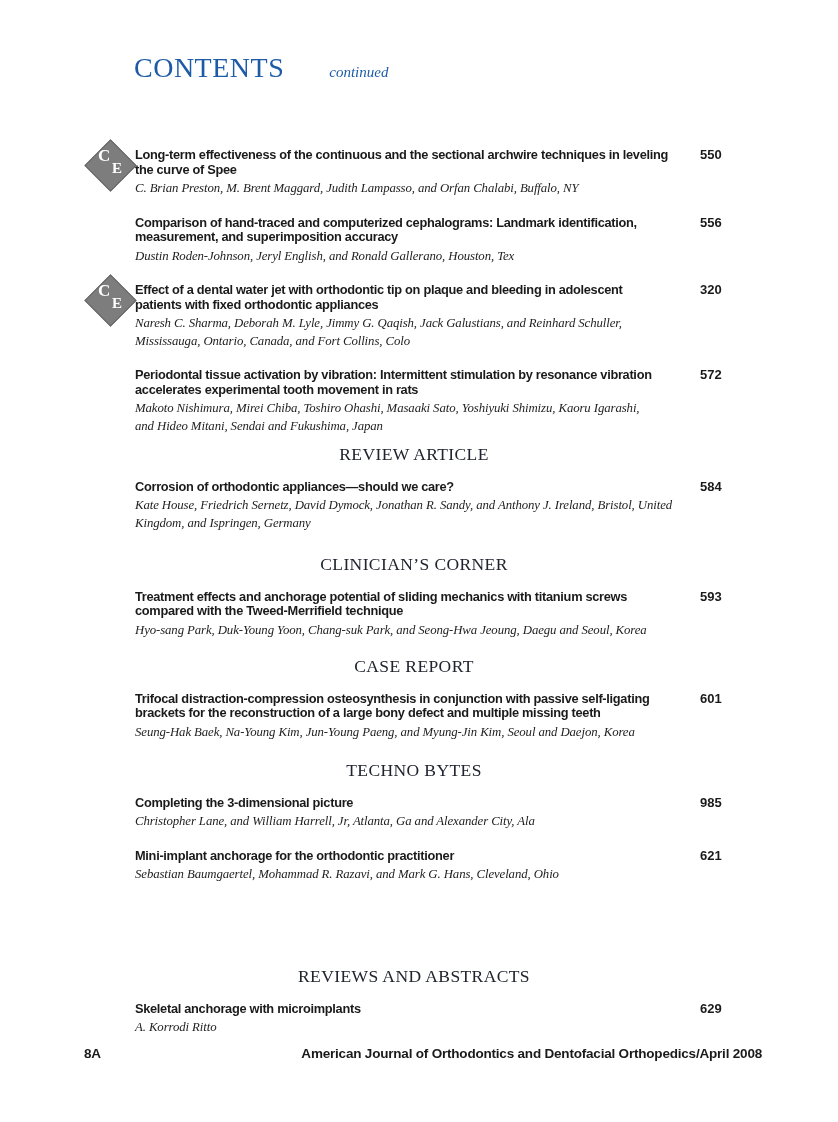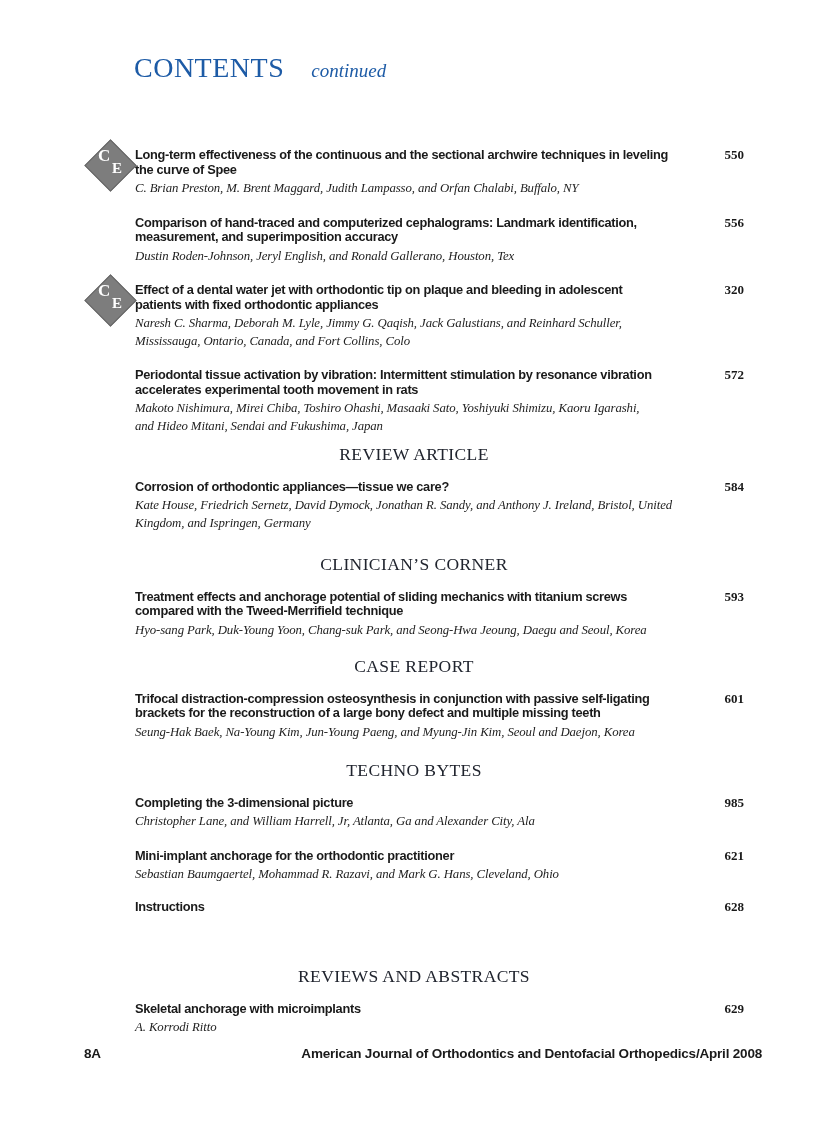--- a/index.html
+++ b/index.html
@@ -13,42 +13,42 @@
     position:relative;width:838px;height:1122px;background:#ffffff;overflow:hidden;
     font-family:"Liberation Sans",sans-serif;color:var(--ink);
   }
   
   .header{position:absolute;left:134px;top:54px;display:flex;align-items:baseline;}
   .contents-title{
     font-family:"Liberation Serif",serif;font-weight:400;font-size:28px;
     color:var(--blue);letter-spacing:0.5px;line-height:1;
   }
   .contents-continued{
-    font-family:"Liberation Serif",serif;font-style:italic;font-size:19px;
-    color:var(--blue);margin-left:27px;
+    font-family:"Liberation Serif",serif;font-style:italic;font-size:15px;
+    color:var(--blue);margin-left:45px;
   }
   
   .section{position:absolute;left:84px;width:660px;}
   .s0{top:141px}.s1{top:446px}.s2{top:556px}.s3{top:658px}
   .s4{top:762px}.s5{top:900px}.s6{top:968px}
   .section-heading{
     font-family:"Liberation Serif",serif;font-weight:400;font-size:17.5px;
     color:var(--head);letter-spacing:0.4px;line-height:1;margin:0;text-align:center;
   }
   .article{position:relative;margin-left:51px;padding-right:48px;}
   .section-heading + .article{margin-top:16px;}
   .article + .article{margin-top:18px;}
   .s0 .article:first-child{margin-top:7px;}
   .a-title{
     font-weight:700;font-size:12.8px;line-height:14.5px;letter-spacing:-0.3px;
     color:var(--ink);white-space:pre;
   }
   .a-page{
-    position:absolute;right:0;top:0;width:44px;text-align:right;
-    font-weight:700;font-size:13px;line-height:14.5px;color:var(--ink);font-family:Liberation Serif, serif;
+    position:absolute;right:0;top:0;width:44px;
+    font-weight:700;font-size:13px;line-height:14.5px;color:var(--ink);
   }
   .a-authors{
     font-family:"Liberation Serif",serif;font-style:italic;
     font-size:12.8px;line-height:17.5px;letter-spacing:-0.1px;
     color:#222222;margin-top:3px;white-space:pre;
   }
   
   .ce-badge{position:absolute;left:-50px;top:-8px;width:52px;height:52px;}
   .ce-diamond{
     position:absolute;left:7px;top:7px;width:37px;height:37px;
@@ -113,21 +113,21 @@
 accelerates experimental tooth movement in rats</div>
       <div class="a-page">572</div>
       <div class="a-authors">Makoto Nishimura, Mirei Chiba, Toshiro Ohashi, Masaaki Sato, Yoshiyuki Shimizu, Kaoru Igarashi,
 and Hideo Mitani, Sendai and Fukushima, Japan</div>
     </div>
   </div>
 
   <div class="section s1">
     <h2 class="section-heading">REVIEW ARTICLE</h2>
     <div class="article">
-      <div class="a-title">Corrosion of orthodontic appliances—tissue we care?</div>
+      <div class="a-title">Corrosion of orthodontic appliances—should we care?</div>
       <div class="a-page">584</div>
       <div class="a-authors">Kate House, Friedrich Sernetz, David Dymock, Jonathan R. Sandy, and Anthony J. Ireland, Bristol, United
 Kingdom, and Ispringen, Germany</div>
     </div>
   </div>
 
   <div class="section s2">
     <h2 class="section-heading">CLINICIAN’S CORNER</h2>
     <div class="article">
       <div class="a-title">Treatment effects and anchorage potential of sliding mechanics with titanium screws
@@ -155,24 +155,20 @@
       <div class="a-authors">Christopher Lane, and William Harrell, Jr, Atlanta, Ga and Alexander City, Ala</div>
     </div>
     <div class="article">
       <div class="a-title">Mini-implant anchorage for the orthodontic practitioner</div>
       <div class="a-page">621</div>
       <div class="a-authors">Sebastian Baumgaertel, Mohammad R. Razavi, and Mark G. Hans, Cleveland, Ohio</div>
     </div>
   </div>
 
   <div class="section s5">
-    <div class="article">
-      <div class="a-title">Instructions</div>
-      <div class="a-page">628</div>
-    </div>
   </div>
 
   <div class="section s6">
     <h2 class="section-heading">REVIEWS AND ABSTRACTS</h2>
     <div class="article">
       <div class="a-title">Skeletal anchorage with microimplants</div>
       <div class="a-page">629</div>
       <div class="a-authors">A. Korrodi Ritto</div>
     </div>
   </div>

